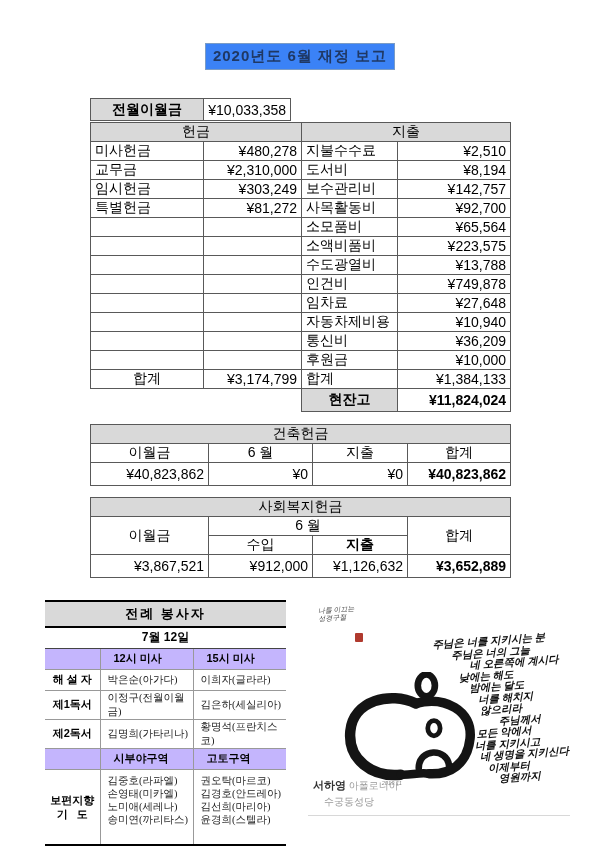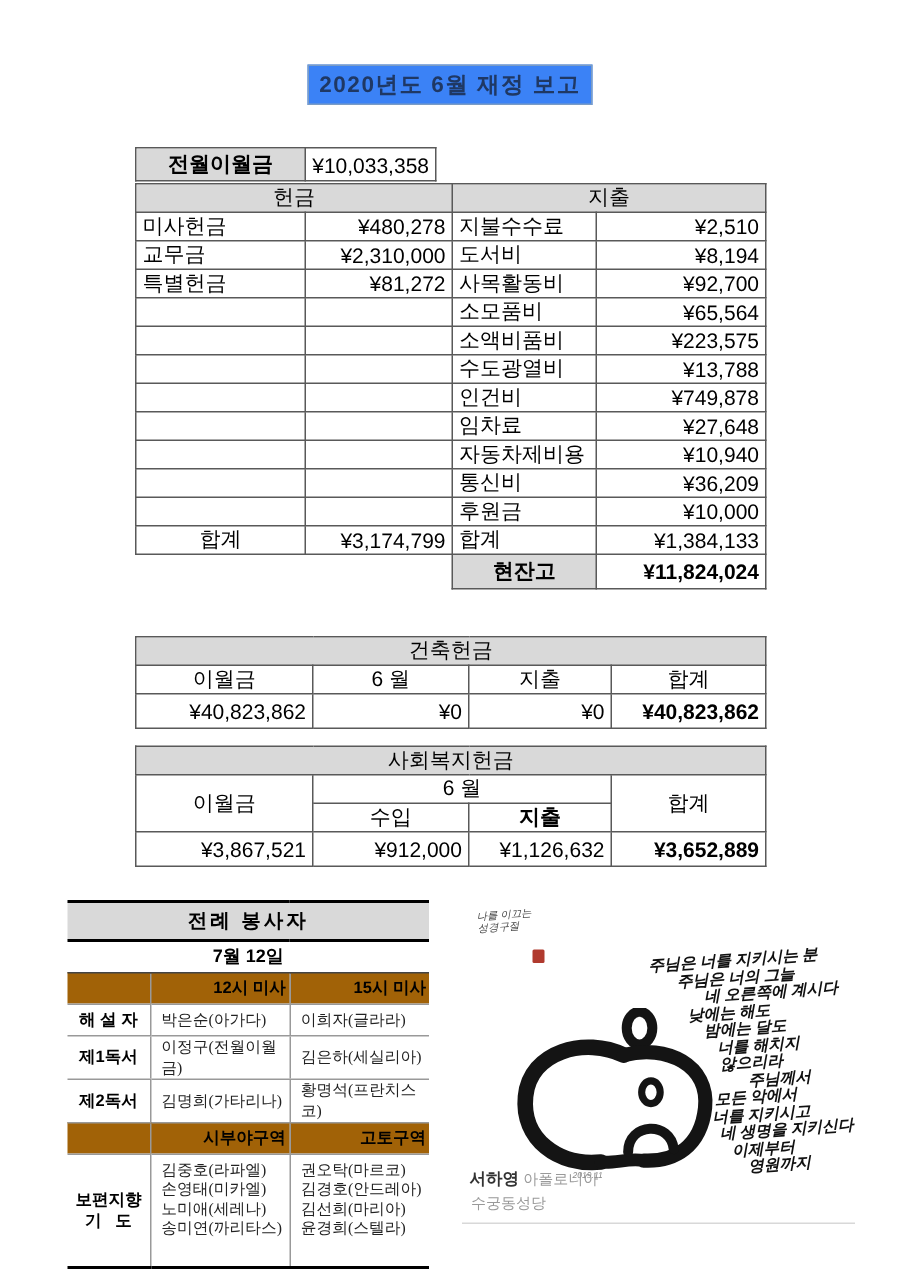--- a/index.html
+++ b/index.html
@@ -39,21 +39,21 @@
   .wfund tr.h td { height:18px; }
   .wfund tr.v td { height:23px; }
   
   table.vol { position:absolute; left:45px; top:600px; width:241px;
     border-collapse:collapse; table-layout:fixed; font-size:11px; }
   table.vol td { padding:0 2px; }
   .vol tr.vtitle td { height:26px; background:#d9d9d9; text-align:center; font-weight:bold;
     font-size:13px; letter-spacing:2px; border-top:2px solid #000; border-bottom:2px solid #000; }
   .vol tr.vdate td { height:21px; text-align:center; font-weight:bold; font-size:12px;
     border-bottom:1px solid #444; }
-  .vol tr.vhdr td { height:21px; background:#a16207; text-align:right; font-weight:bold;
+  .vol tr.vhdr td { height:21px; background:#c4b5fd; text-align:left; font-weight:bold;
     border-bottom:1px solid #999;padding-left:13px; }
   .vol tr.vrow td { height:21px; border-bottom:1px solid #999; }
   .vol tr.vlast td { border-bottom:2px solid #000; vertical-align:middle; }
   .vol td.cdiv { border-left:1px solid #999; }
   .vol td.role { text-align:center; font-weight:bold; }
   .vol td.name { font-family:"Liberation Serif", serif; font-size:10.5px; color:#222;
     padding-left:7px; }
   .vol td.names { font-family:"Liberation Serif", serif; font-size:10.5px; color:#222;
     padding:4px 0 18px 7px; white-space:pre-line; line-height:13px; }
   .vol td.prole { text-align:center; font-weight:bold; white-space:pre-wrap; line-height:14px; }
@@ -64,21 +64,21 @@
     transform:rotate(-4deg); }
   .seal { position:absolute; left:47px; top:35px; width:8px; height:9px; background:#b03a2e;
     border-radius:1px; }
   .brush-fig { position:absolute; left:30px; top:74px; width:152px; height:118px; }
   .verse { position:absolute; right:2px; top:38px; width:172px; text-align:right;
     transform:rotate(-4deg); font-family:"Liberation Serif", serif; font-style:italic;
     font-weight:bold; font-size:10.5px; line-height:11.5px; color:#111; }
   .verse div { white-space:nowrap; }
   .author { position:absolute; left:5px; top:180px; font-size:10px; color:#999; }
   .author .nm { font-weight:bold; font-size:11px; color:#333; }
-  .parish { position:absolute; left:6px; top:197px; font-size:10px; color:#999; }
+  .parish { position:absolute; left:16px; top:197px; font-size:10px; color:#999; }
   .divider { position:absolute; left:0; top:217px; width:262px; height:1px; background:#d8d8d8; }
 </style>
 </head>
 <body>
 
 <div class="page">
 
   <div class="report-title">2020년도 6월 재정 보고</div>
 
   <table class="fin carry">
@@ -110,20 +110,26 @@
       <td class="lab">미사헌금</td>
       <td class="val">¥480,278</td>
       <td class="lab">지불수수료</td>
       <td class="val">¥2,510</td>
     </tr>
     <tr class="drow">
       <td class="lab">교무금</td>
       <td class="val">¥2,310,000</td>
       <td class="lab">도서비</td>
       <td class="val">¥8,194</td>
+    </tr>
+    <tr class="drow">
+      <td class="lab">임시헌금</td>
+      <td class="val">¥303,249</td>
+      <td class="lab">보수관리비</td>
+      <td class="val">¥142,757</td>
     </tr>
     <tr class="drow">
       <td class="lab">특별헌금</td>
       <td class="val">¥81,272</td>
       <td class="lab">사목활동비</td>
       <td class="val">¥92,700</td>
     </tr>
     <tr class="drow">
       <td class="lab"></td>
       <td class="val"></td>

